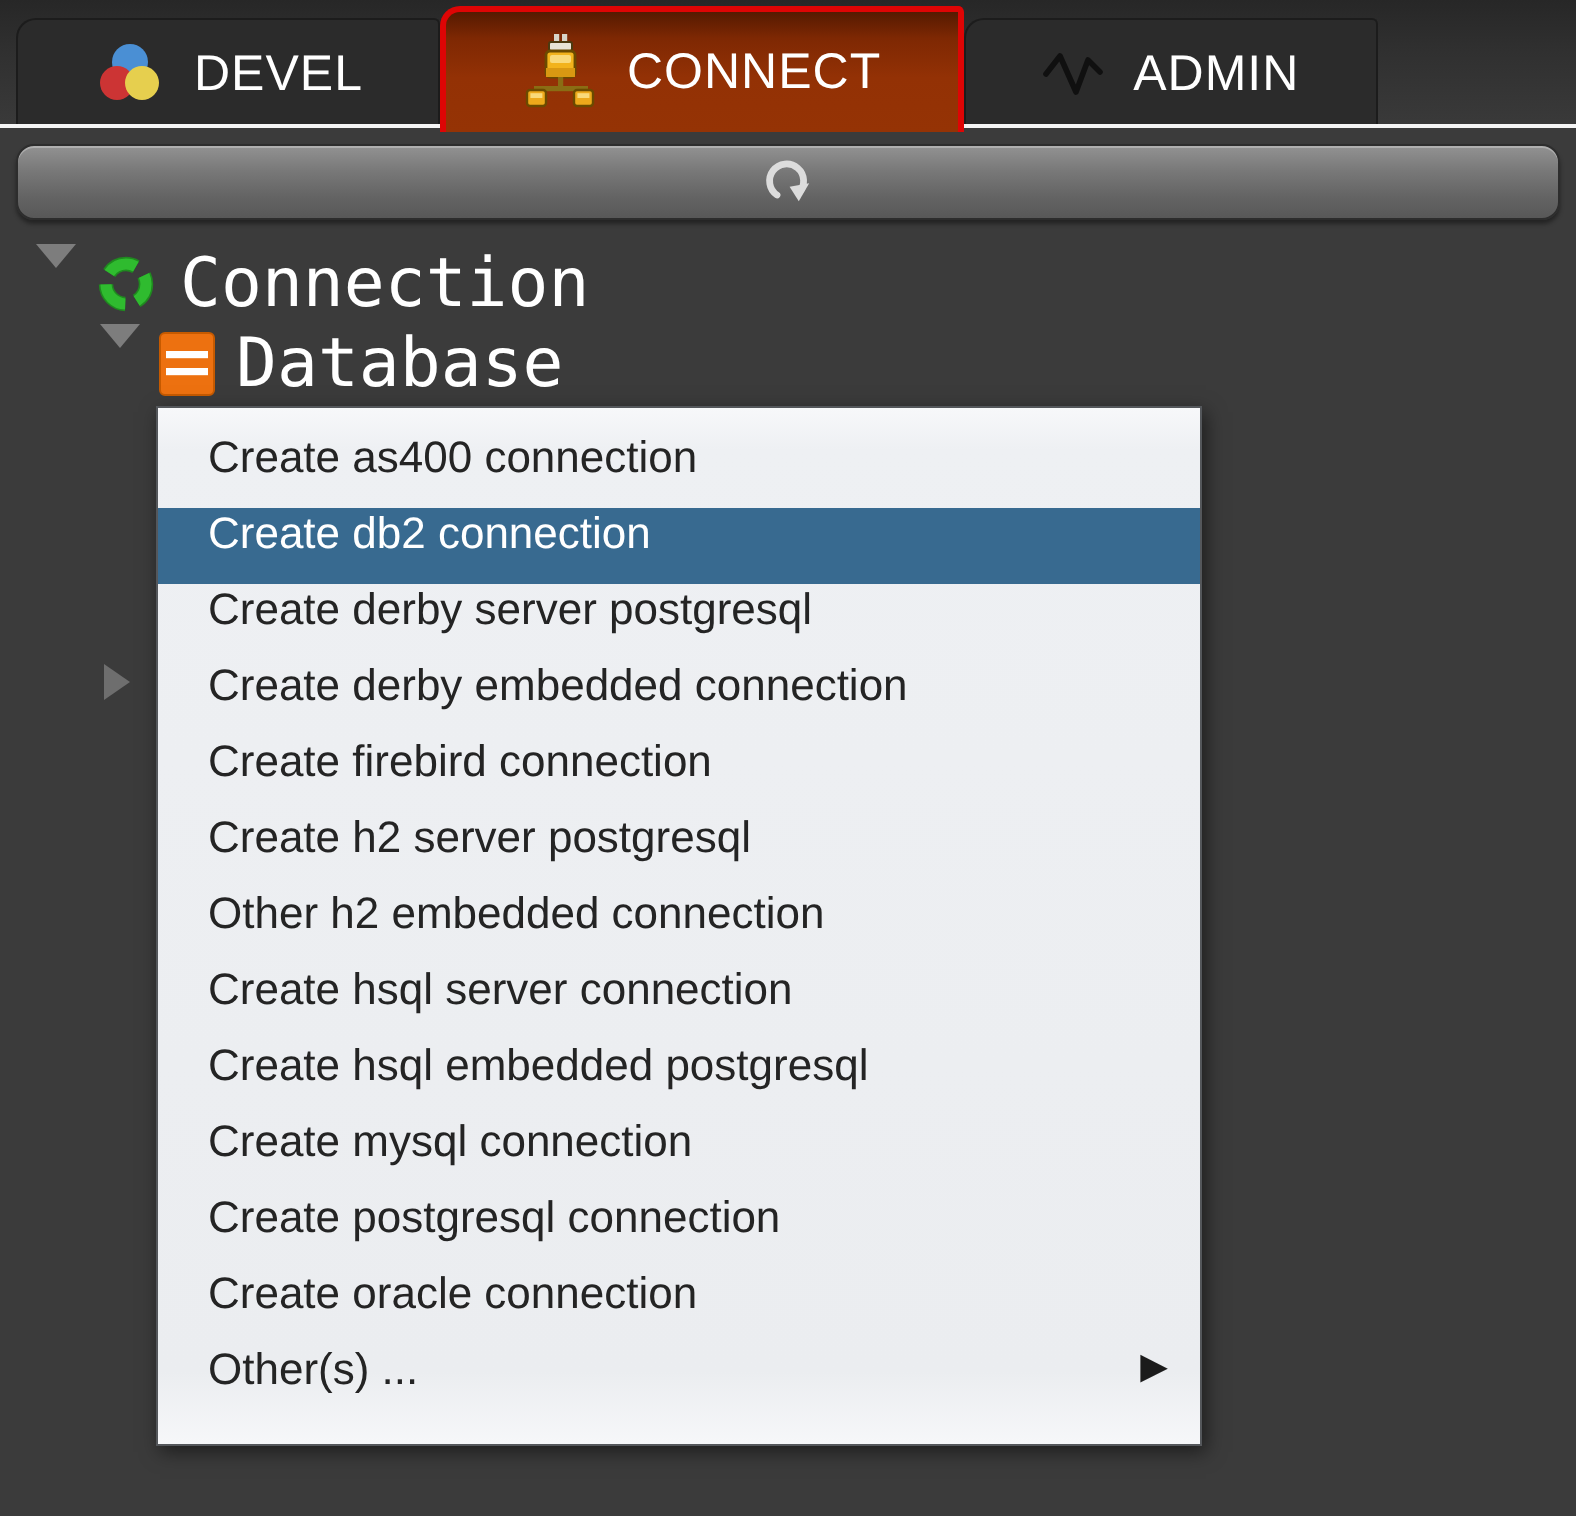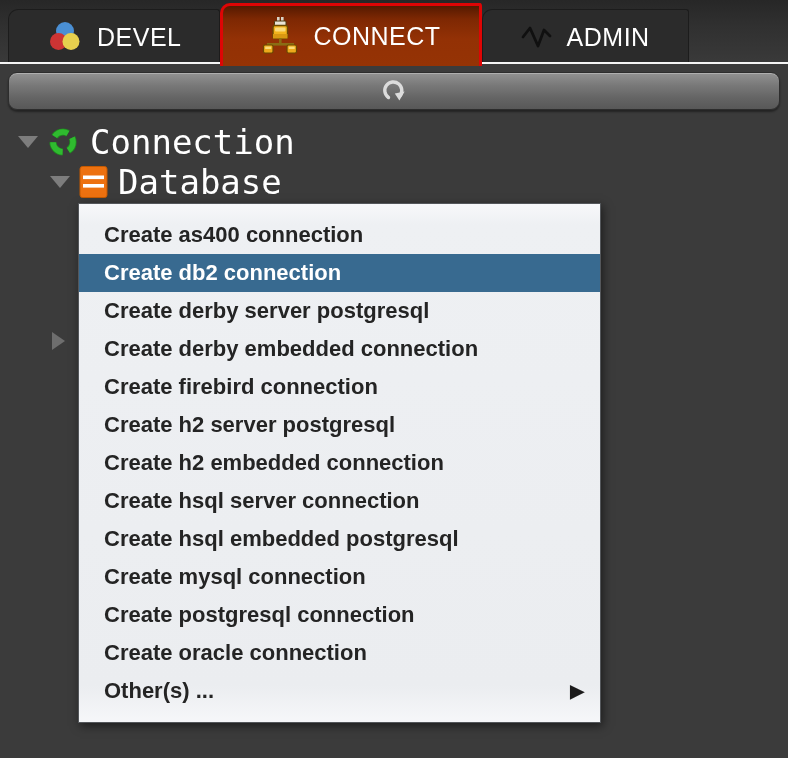--- a/index.html
+++ b/index.html
@@ -41,21 +41,21 @@
     background:linear-gradient(180deg,#929292 0%,#787878 35%,#646464 70%,#585858 100%);
     border:1px solid #2d2d2d;
     box-shadow:inset 0 1px 0 rgba(255,255,255,.28), 0 2px 2px rgba(0,0,0,.4);
     display:flex;align-items:center;justify-content:center;
     cursor:pointer;
   }
 
   
   .tree{padding-top:12px;}
   .tree-row{
-    display:flex;align-items:center;height:40px;
+    display:flex;height:40px;
     color:#ffffff;font-family:"DejaVu Sans Mono","Liberation Mono",monospace;
     font-size:34px;white-space:nowrap;
   }
   .tree-row .spacer{flex:0 0 auto;}
   .tri-down{
     width:0;height:0;flex:0 0 auto;
     border-left:10px solid transparent;border-right:10px solid transparent;
     border-top:12px solid #7d7d7d;
   }
   .tri-right{
@@ -68,23 +68,23 @@
 
   
   .menu{
     position:absolute;left:78px;top:203px;width:523px;
     background:linear-gradient(180deg,#f7f8fa 0%,#eef0f3 4%,#ebedf0 93%,#f6f7f9 100%);
     border:1px solid #54575b;
     box-shadow:2px 3px 9px rgba(0,0,0,.5);
     padding:12px 0;z-index:5;box-sizing:border-box;
   }
   .menu-item{
-    height:38px;display:flex;align-items:center;
+    height:38px;display:flex;
     padding:0 16px 0 25px;
-    font-size:22px;color:#242424;cursor:default;white-space:nowrap;font-weight:bold;
+    font-size:22px;color:#242424;cursor:default;white-space:nowrap;
   }
   .menu-item.selected{background:#386a90;color:#ffffff;}
   .submenu-arrow{margin-left:auto;font-size:18px;color:#1b1b1b;}
 </style>
 </head>
 <body>
 
 <div class="tabbar">
   <div class="tab">
     <span class="ticon">
@@ -186,21 +186,21 @@
   <div class="menu-item">
     <span>Create derby embedded connection</span>
   </div>
   <div class="menu-item">
     <span>Create firebird connection</span>
   </div>
   <div class="menu-item">
     <span>Create h2 server postgresql</span>
   </div>
   <div class="menu-item">
-    <span>Create h2 embedded connection</span>
+    <span>Other h2 embedded connection</span>
   </div>
   <div class="menu-item">
     <span>Create hsql server connection</span>
   </div>
   <div class="menu-item">
     <span>Create hsql embedded postgresql</span>
   </div>
   <div class="menu-item">
     <span>Create mysql connection</span>
   </div>

